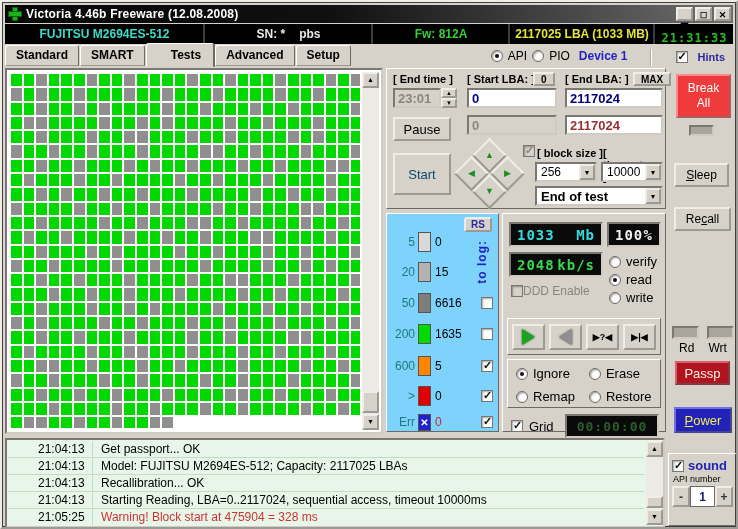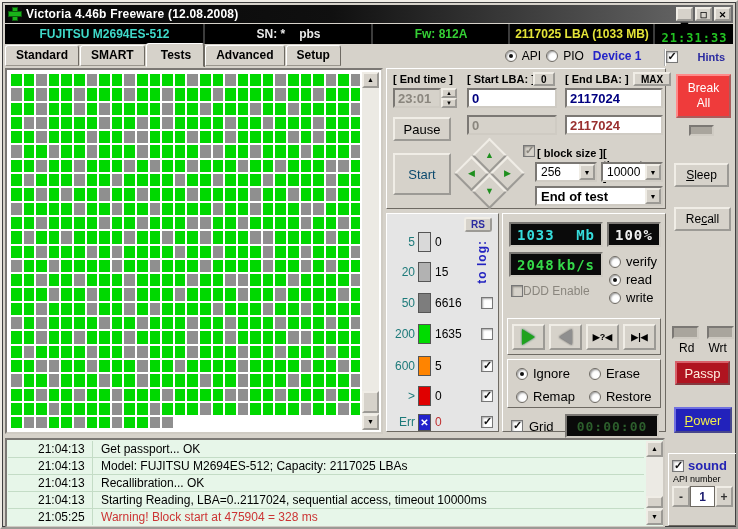--- a/index.html
+++ b/index.html
@@ -29,24 +29,24 @@
   .seg-model { width:200px; color:#3fd9c9; }
   .seg-sn { width:168px; color:#e8e8e8; }
   .seg-fw { width:137px; color:#35cf35; }
   .seg-cap { width:145px; color:#e4e438; }
   .seg-clock { flex:1; color:#22c222; font-family:"DejaVu Sans Mono", monospace; font-weight:bold; letter-spacing:1px; border-right:none;margin-top:8px; }
 
   
   .tabrow { position:absolute; left:3px; top:43px; right:3px; height:21px; display:flex; align-items:flex-end; }
   .tab { padding:2px 10px 3px 10px; font-weight:bold; font-size:12px; background:#d6d2ca;
     border:1px solid; border-color:#fff #6e6a63 #9a968e #fff; border-radius:3px 3px 0 0; margin-right:1px; color:#000; }
-  .tab.active { padding:4px 12px 4px 14px; border-bottom-color:#d6d2ca; position:relative; top:1px; box-shadow:1px 0 0 #6e6a63; }
+  .tab.active { padding:4px 12px 4px 24px; border-bottom-color:#d6d2ca; position:relative; top:1px; box-shadow:1px 0 0 #6e6a63; }
   .mode-group { margin-left:auto; display:flex; align-items:center; gap:5px; padding-bottom:3px; }
   .device-label { color:#2424c8; font-weight:bold; margin-left:4px; }
-  .hints-wrap { display:flex; align-items:center; gap:20px; margin-left:22px; margin-right:4px; padding:2px 4px 3px 0; border-left:2px groove #fff; }
+  .hints-wrap { display:flex; align-items:center; gap:10px; margin-left:22px; margin-right:4px; padding:2px 4px 3px 24px; border-left:2px groove #fff; }
   .hints-wrap .lbl { color:#2a2aa0; font-weight:bold; font-size:11px; }
 
   
   .checkbox { width:12px; height:12px; background:#fff; border:1px solid #777;
     box-shadow:inset 1px 1px 2px rgba(0,0,0,.35); position:relative; flex:none; }
   .checkbox.checked::after { content:'✓'; position:absolute; left:1px; top:-2px; font-size:11px; font-weight:bold; color:#111; }
   .checkbox.disabled { background:#d6d2ca; }
   .checkbox.disabled.checked::after { color:#8a867e; }
   .radio { width:12px; height:12px; border-radius:50%; background:#fff; border:1px solid #6e6a63;
     box-shadow:inset 1px 1px 2px rgba(0,0,0,.4); position:relative; flex:none; }
@@ -86,21 +86,21 @@
   .combo .val { flex:1; padding:0 4px; font-size:12px; color:#000; white-space:nowrap; overflow:hidden; }
   .combo .drop { width:16px; align-self:stretch; background:#d6d2ca; border:2px outset #f0ede6;
     font-size:7px; display:flex; align-items:center; justify-content:center; color:#000; }
   .diamond-pad { position:absolute; left:72px; top:74px; width:62px; height:62px; }
   .dbtn { position:absolute; width:25px; height:25px; background:#d6d2ca; border:2px outset #f0ede6;
     transform:rotate(45deg); display:flex; align-items:center; justify-content:center; }
   .dbtn span { transform:rotate(-45deg); color:#1e8f1e; font-size:9px; line-height:9px; }
   .d-up { left:18px; top:0; } .d-left { left:0; top:18px; } .d-right { left:36px; top:18px; } .d-down { left:18px; top:36px; }
 
   
-  .stats-panel { position:absolute; left:384px; top:211px; width:113px; height:219px; background:#e5e5e5; }
+  .stats-panel { position:absolute; left:384px; top:211px; width:113px; height:219px; background:#7dd3fc; }
   .rs-btn { position:absolute; right:6px; top:3px; height:15px; font-size:10px; font-weight:bold; color:#2a2aa0; padding:0 5px; border-radius:3px; }
   .tolog { position:absolute; right:9px; top:26px; color:#2222c0; font-weight:bold; font-size:12px;
     writing-mode:vertical-rl; transform:rotate(180deg); letter-spacing:1px; }
   .stat-row { position:absolute; left:4px; width:105px; height:24px; display:flex; align-items:center; }
   .stat-label { width:24px; text-align:right; color:#1d7a7a; font-size:12px; margin-right:3px; }
   .stat-block { width:13px; height:20px; border:1px solid #555; position:relative; flex:none; }
   .stat-block.errx { display:flex; align-items:center; justify-content:center; color:#fff; font-size:10px; font-weight:bold; height:17px; }
   .stat-count { margin-left:4px; font-size:12px; color:#000; }
   .stat-count.err { color:#c03030; }
   .stat-cb { position:absolute; right:3px; }

